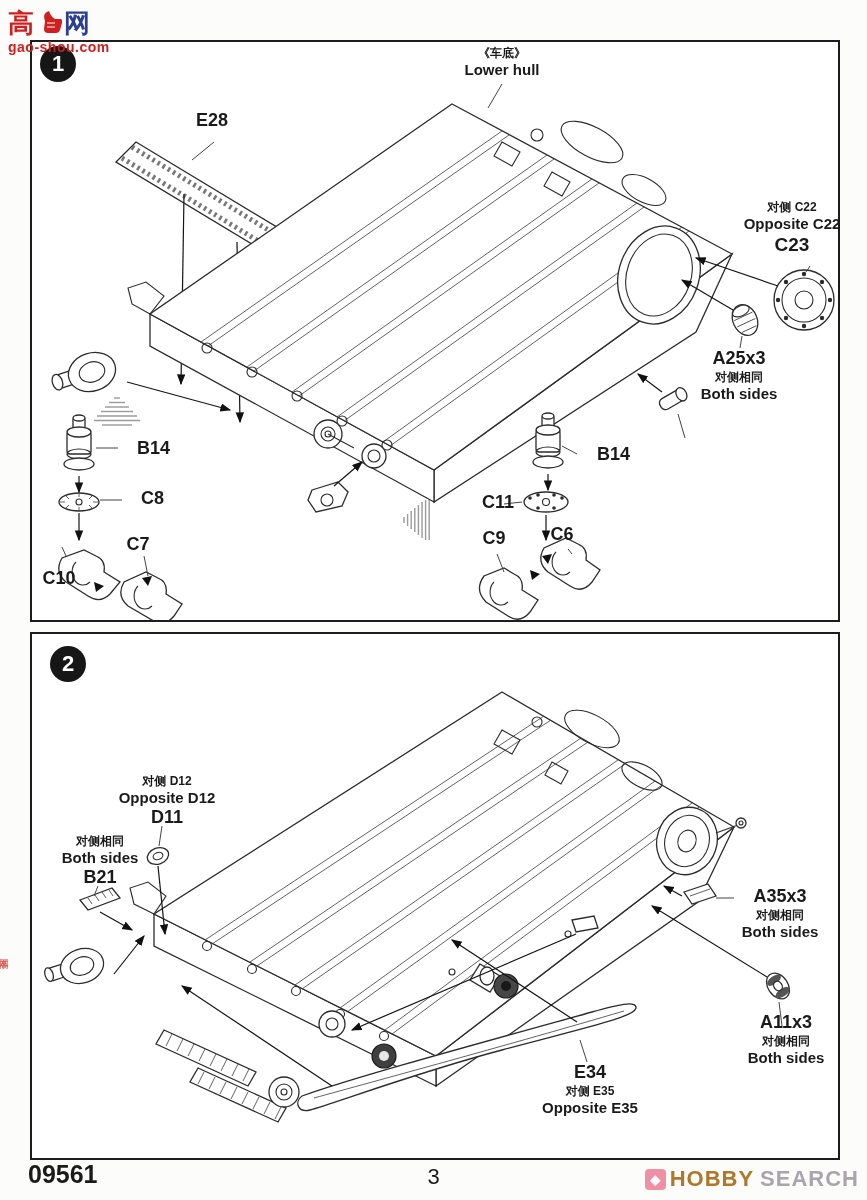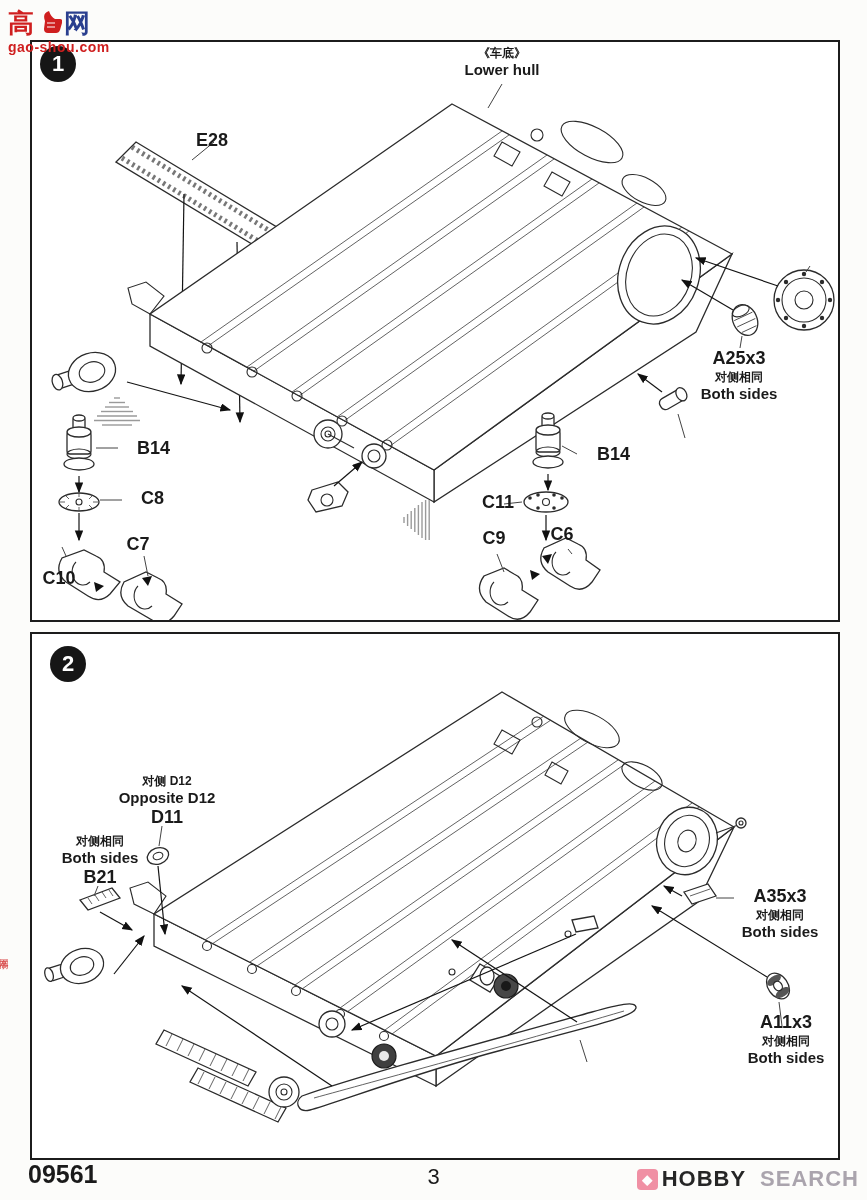--- a/index.html
+++ b/index.html
@@ -34,22 +34,22 @@
   .gsblue{color:#2a3f8f;}
   .gsdomain{font-size:14px;font-weight:bold;color:#cf1f1f;letter-spacing:.5px;margin-top:-2px;}
   .edgemark{position:absolute;left:-3px;top:952px;color:#cf1f1f;font-size:9px;writing-mode:vertical-rl;
             opacity:.8;z-index:9;}
   
   .kitnum{position:absolute;left:28px;top:1160px;font-size:25px;font-weight:bold;}
   .pagenum{position:absolute;left:0;right:0;top:1164px;text-align:center;font-size:22px;}
   .hslogo{position:absolute;right:8px;top:1166px;display:flex;align-items:center;gap:4px;z-index:9;opacity:.85;}
   .hsicon{width:21px;height:21px;border-radius:4px;background:#ee7e96;display:flex;align-items:center;
           justify-content:center;color:#fff;font-size:13px;font-weight:bold;}
-  .hshobby{color:#000000;font-weight:bold;font-size:22px;letter-spacing:1px;}
-  .hssearch{color:#9c95a0;font-weight:bold;font-size:22px;letter-spacing:1px;margin-left:10px;}
+  .hshobby{color:#a16207;font-weight:bold;font-size:22px;letter-spacing:1px;}
+  .hssearch{color:#9c95a0;font-weight:bold;font-size:22px;letter-spacing:1px;margin-left:2px;}
 </style>
 </head>
 <body>
 
 <div class="page">
 
   <div class="gslogo">
     <div class="gsrow">
       <span class="gschar gsred">高</span>
       <span>
@@ -241,22 +241,27 @@
           <path d="M390,460 l0,36"></path>
         <path d="M393.6,458 l0,40"></path>
           <path d="M397.2,458 l0,40"></path>
       </g>
     </svg>
 
     <div class="co" style="left:400px;top:4px;width:140px;">
       <span class="cn">《车底》</span>
       <span class="en">Lower hull</span>
     </div>
-    <div class="co" style="left:150px;top:88px;width:60px;">
+    <div class="co" style="left:150px;top:68px;width:60px;">
       <span class="id">E28</span>
+    </div>
+    <div class="co" style="left:700px;top:158px;width:120px;">
+      <span class="cn">对侧 C22</span>
+      <span class="en">Opposite C22</span>
+      <span class="idbig">C23</span>
     </div>
     <div class="co" style="left:648px;top:306px;width:118px;">
       <span class="id">A25x3</span>
       <span class="cn">对侧相同</span>
       <span class="en">Both sides</span>
     </div>
     <div class="co al" style="left:88px;top:396px;width:50px;">
       <span class="id">B14</span>
     </div>
     <div class="co al" style="left:92px;top:446px;width:40px;">
@@ -428,20 +433,25 @@
     <div class="co" style="left:698px;top:252px;width:100px;">
       <span class="id">A35x3</span>
       <span class="cn">对侧相同</span>
       <span class="en">Both sides</span>
     </div>
     <div class="co" style="left:695px;top:378px;width:118px;">
       <span class="id">A11x3</span>
       <span class="cn">对侧相同</span>
       <span class="en">Both sides</span>
     </div>
+    <div class="co" style="left:498px;top:428px;width:120px;">
+      <span class="id">E34</span>
+      <span class="cn">对侧 E35</span>
+      <span class="en">Opposite E35</span>
+    </div>
   </div>
 
   <div class="kitnum">09561</div>
   <div class="pagenum">3</div>
   <div class="hslogo">
     <span class="hsicon">◆</span>
     <span class="hshobby">HOBBY</span>
     <span class="hssearch">SEARCH</span>
   </div>
 

